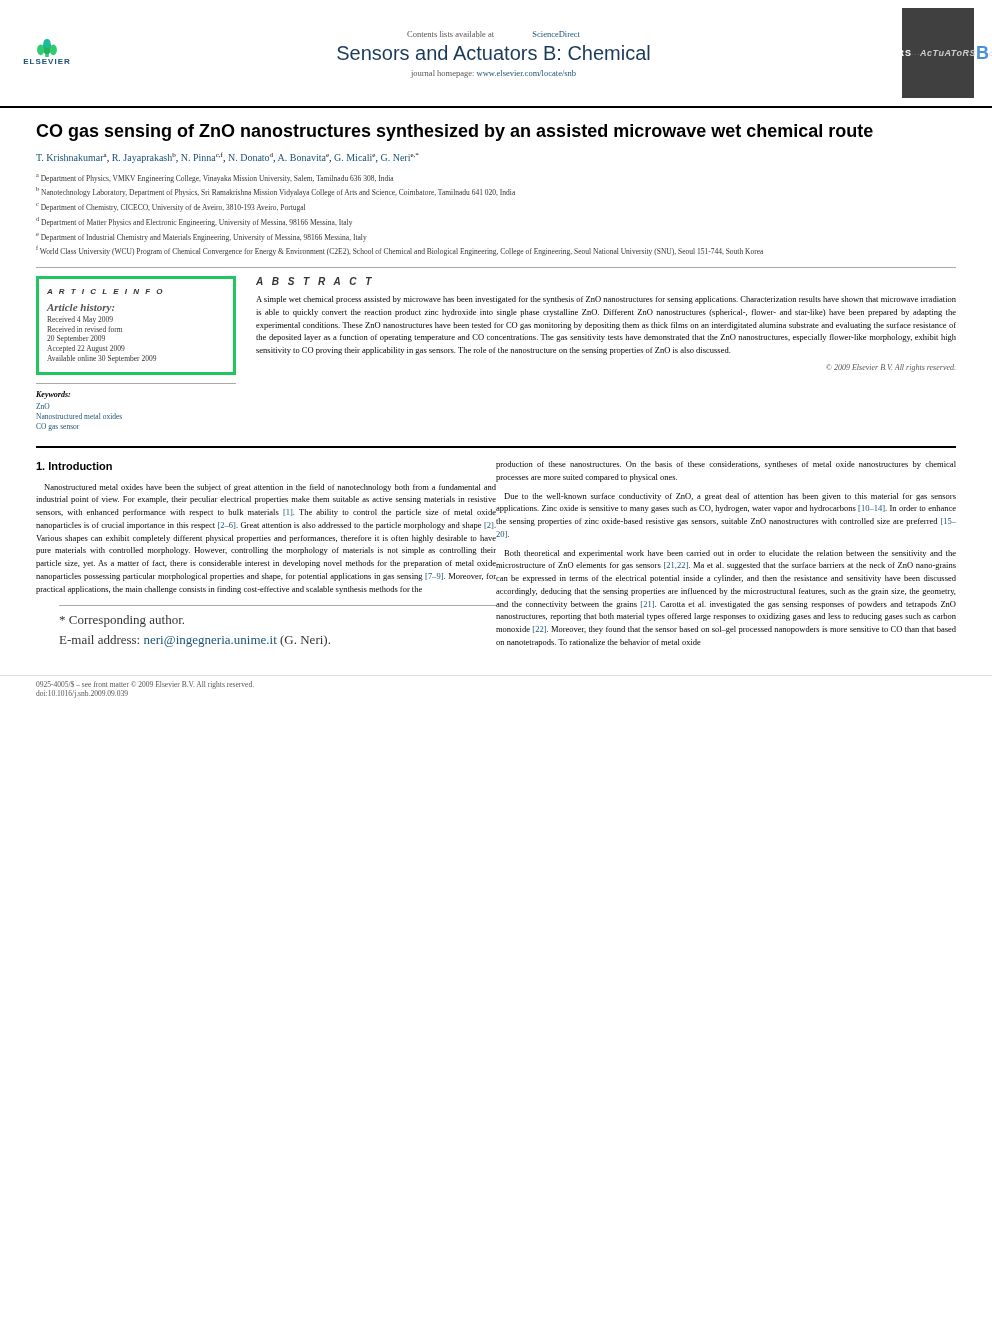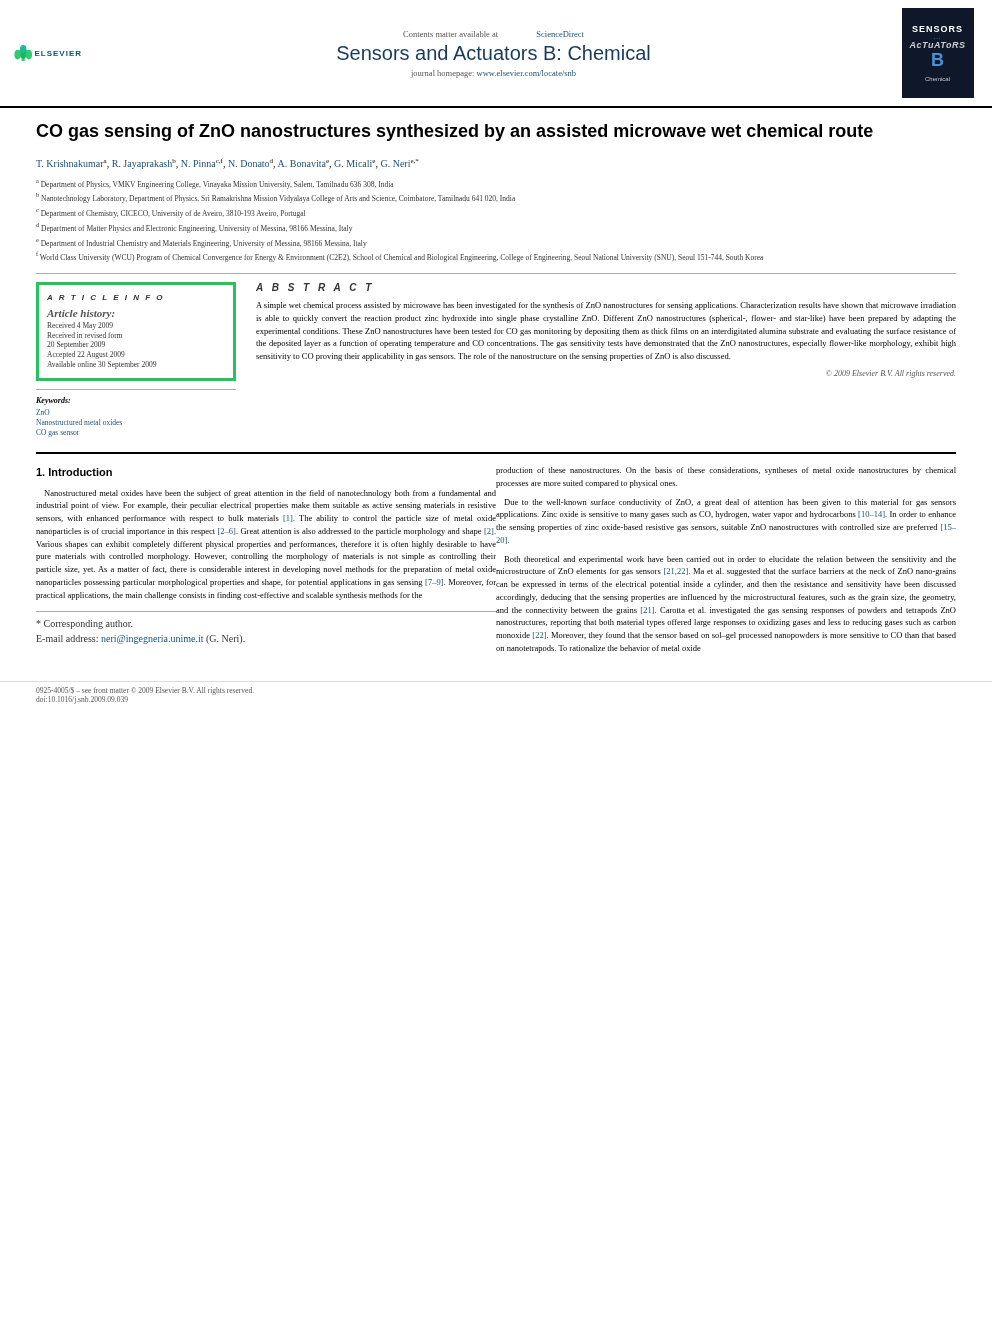--- a/index.html
+++ b/index.html
@@ -39,20 +39,21 @@
       display: flex;
       flex-direction: column;
       align-items: flex-start;
       justify-content: center;
       min-width: 80px;
     }
     .elsevier-logo {
       width: 70px;
       height: 28px;
       display: flex;
+      flex-direction: column;
       align-items: center;
     }
     .elsevier-tree {
       width: 28px;
       height: 18px;
     }
     .elsevier-text {
       font-size: 8px;
       font-weight: bold;
       color: #1a5276;
@@ -93,23 +94,23 @@
     }
     .header-right {
       display: flex;
       align-items: center;
       justify-content: center;
       min-width: 85px;
     }
     .journal-badge {
       width: 72px;
       height: 90px;
-      background: #0f172a;
-      display: flex;
-      flex-direction: column;
+      background: #404040;
+      display: flex;
+      flex-direction: row;
       align-items: center;
       justify-content: center;
       color: #fff;
       font-size: 7px;
       font-family: Arial, sans-serif;
       padding: 18px;
       position: relative;
     }
     .badge-sensors {
       font-size: 9px;
@@ -139,21 +140,21 @@
     
     .main-content {
       padding: 12px 36px 12px 36px;
     }
 
     
     .article-title {
       font-size: 18px;
       font-weight: bold;
       color: #000;
-      margin-bottom: 14px;
+      margin-bottom: 8px;
       line-height: 1.3;
       font-family: Arial, sans-serif;
     }
 
     
     .authors {
       font-size: 10px;
       margin-bottom: 6px;
       color: #000;
     }
@@ -301,22 +302,23 @@
     }
     .body-col-left-indent {
       text-indent: 8px;
     }
 
     
     .footnote-section {
       border-top: 1px solid #aaa;
       margin-top: 10px;
       padding-top: 4px;
-      font-size: 10px;
-      color: #333;
+      font-size: 13px;
+      color: #333;
+      margin-left: 23px;
     }
 
     
     .page-footer {
       margin-top: 8px;
       padding: 0 36px;
       font-size: 7.5px;
       color: #555;
       border-top: 1px solid #ddd;
       padding-top: 4px;
@@ -338,21 +340,21 @@
           <ellipse cx="7" cy="12" rx="4" ry="6" fill="#2ecc71"></ellipse>
           <ellipse cx="21" cy="12" rx="4" ry="6" fill="#2ecc71"></ellipse>
           <ellipse cx="14" cy="5" rx="4" ry="5" fill="#1abc9c"></ellipse>
         </svg>
         <span class="elsevier-text">ELSEVIER</span>
       </div>
     </div>
 
     <div class="header-center">
       <div class="science-direct-link">
-        <span>Contents matter available at</span>
+        <span>Contents lists available at</span>
         <a>ScienceDirect</a>
       </div>
       <div class="journal-title">Sensors and Actuators B: Chemical</div>
       <div class="journal-homepage">
         <span>journal homepage:</span>
         <a>www.elsevier.com/locate/snb</a>
       </div>
     </div>
 
     <div class="header-right">

